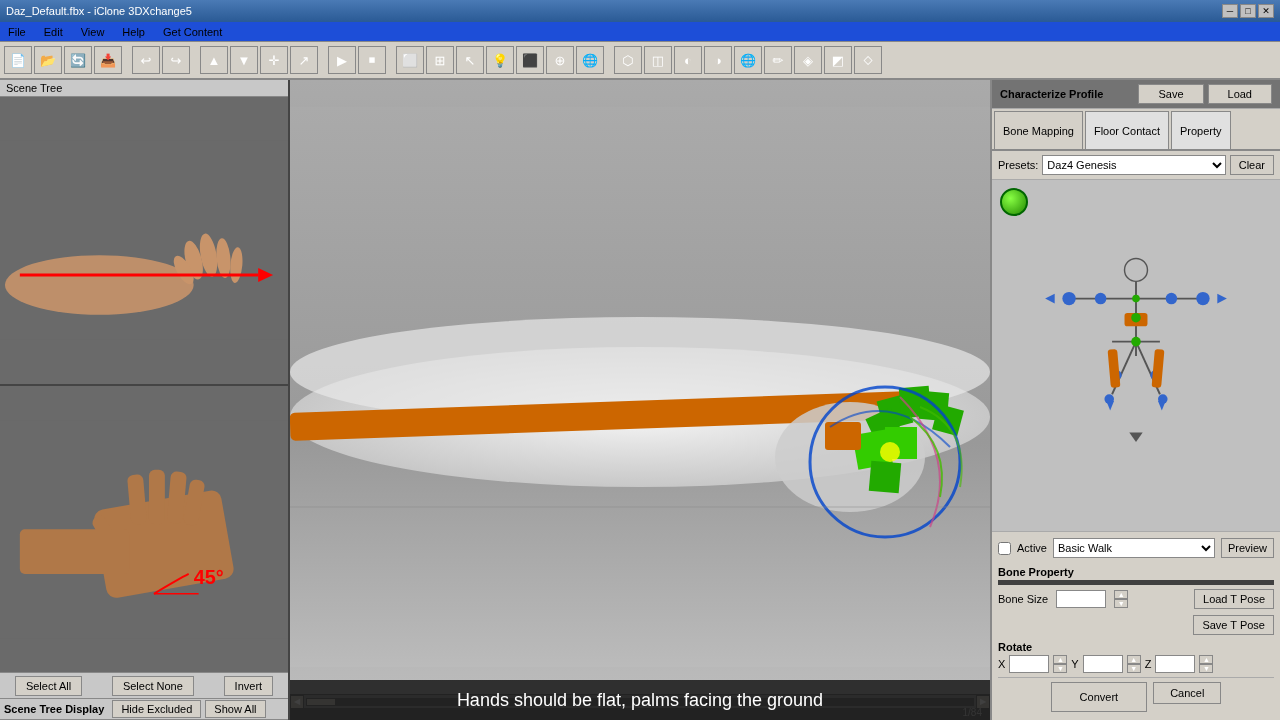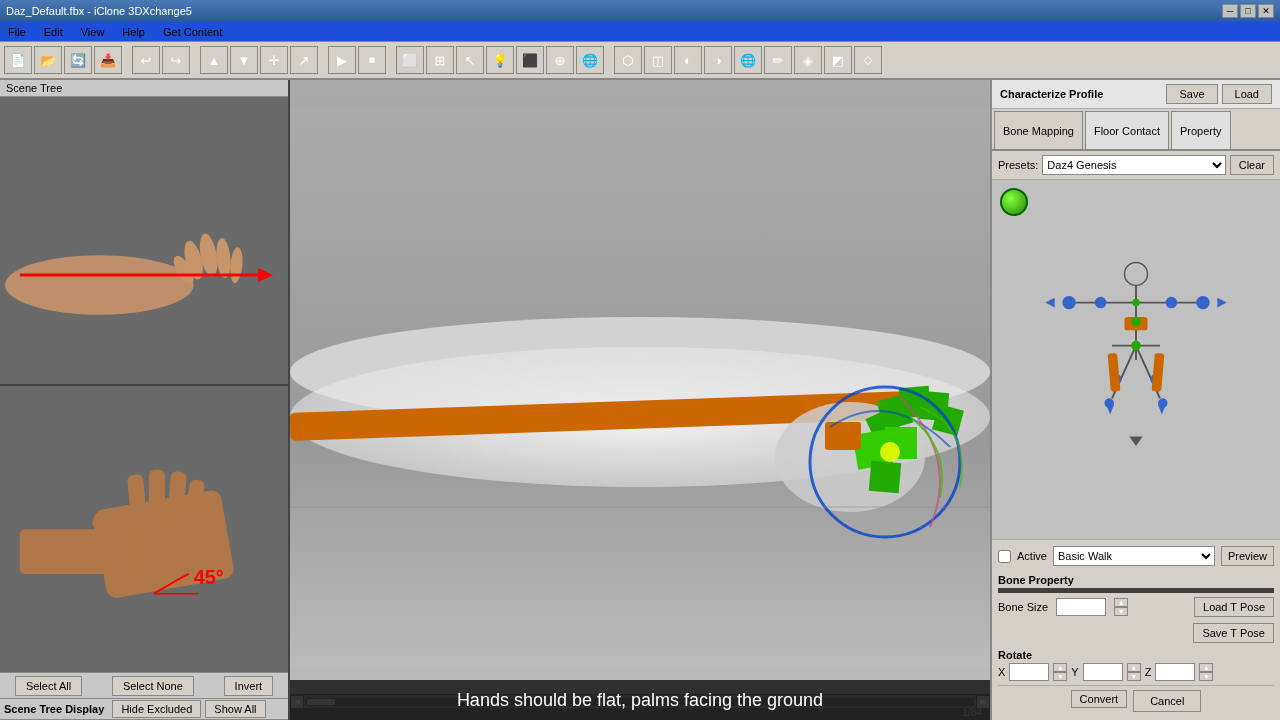--- a/index.html
+++ b/index.html
@@ -97,27 +97,27 @@
       font-size: 18px; color: #fff; z-index: 10;
     }
 
     
     #right-panel {
       width: 290px; background: #d4d0c8; display: flex; flex-direction: column;
       border-left: 2px solid #888;
     }
 
     #characterize-header {
-      background: #e5e5e5; padding: 4px 8px; display: flex; align-items: center;
+      background: #737373; padding: 4px 8px; display: flex; align-items: center;
       justify-content: space-between; border-bottom: 1px solid #aaa;
     }
     #characterize-header span { font-size: 11px; color: #000; font-weight: bold; }
     .rp-btn {
       height: 20px; background: #d4d0c8; border: 1px solid #888; color: #000;
-      font-size: 11px; cursor: pointer; padding: 0 12px;
+      font-size: 11px; cursor: pointer; padding: 0 19px;
     }
 
     #tab-row {
       display: flex; background: #d4d0c8; border-bottom: 2px solid #888; padding: 2px 2px 0;
     }
     .rp-tab {
       height: 38px; background: #e0e0e0; border: 1px solid #888; border-bottom: none;
       color: #000; font-size: 11px; cursor: pointer; padding: 0 8px; margin-right: 2px;
     }
     .rp-tab.active { background: #d4d0c8; }
@@ -168,21 +168,21 @@
     #save-t-btn { height: 20px; background: #d4d0c8; border: 1px solid #888; color: #000; font-size: 11px; cursor: pointer; padding: 0 8px; margin-top: 2px; }
 
     #rotate-label { font-size: 11px; color: #000; font-weight: bold; padding: 2px 0; }
     #rotate-row { display: flex; align-items: center; gap: 4px; margin-bottom: 4px; }
     .axis-label { font-size: 11px; color: #000; }
     .axis-input { width: 40px; height: 18px; font-size: 11px; border: 1px solid #888; text-align: right; }
 
     #convert-cancel-row {
       display: flex; justify-content: center; gap: 6px; padding: 4px 0; border-top: 1px solid #aaa; margin-top: 4px;
     }
-    #convert-btn { height: 18px; background: #d4d0c8; border: 1px solid #888; color: #000; font-size: 11px; cursor: pointer; padding: 0 8px; }
+    #convert-btn { height: 30px; background: #d4d0c8; border: 1px solid #888; color: #000; font-size: 11px; cursor: pointer; padding: 0 28px; }
     #cancel-btn { height: 22px; background: #d4d0c8; border: 1px solid #888; color: #000; font-size: 11px; cursor: pointer; padding: 0 16px; }
 
     
     #figure-svg { width: 220px; height: 220px; }
 
     
     #green-dot {
       width: 28px; height: 28px; border-radius: 50%;
       background: radial-gradient(circle at 35% 35%, #88ff44, #228800);
       border: 2px solid #006600; position: absolute; top: 8px; left: 8px;

